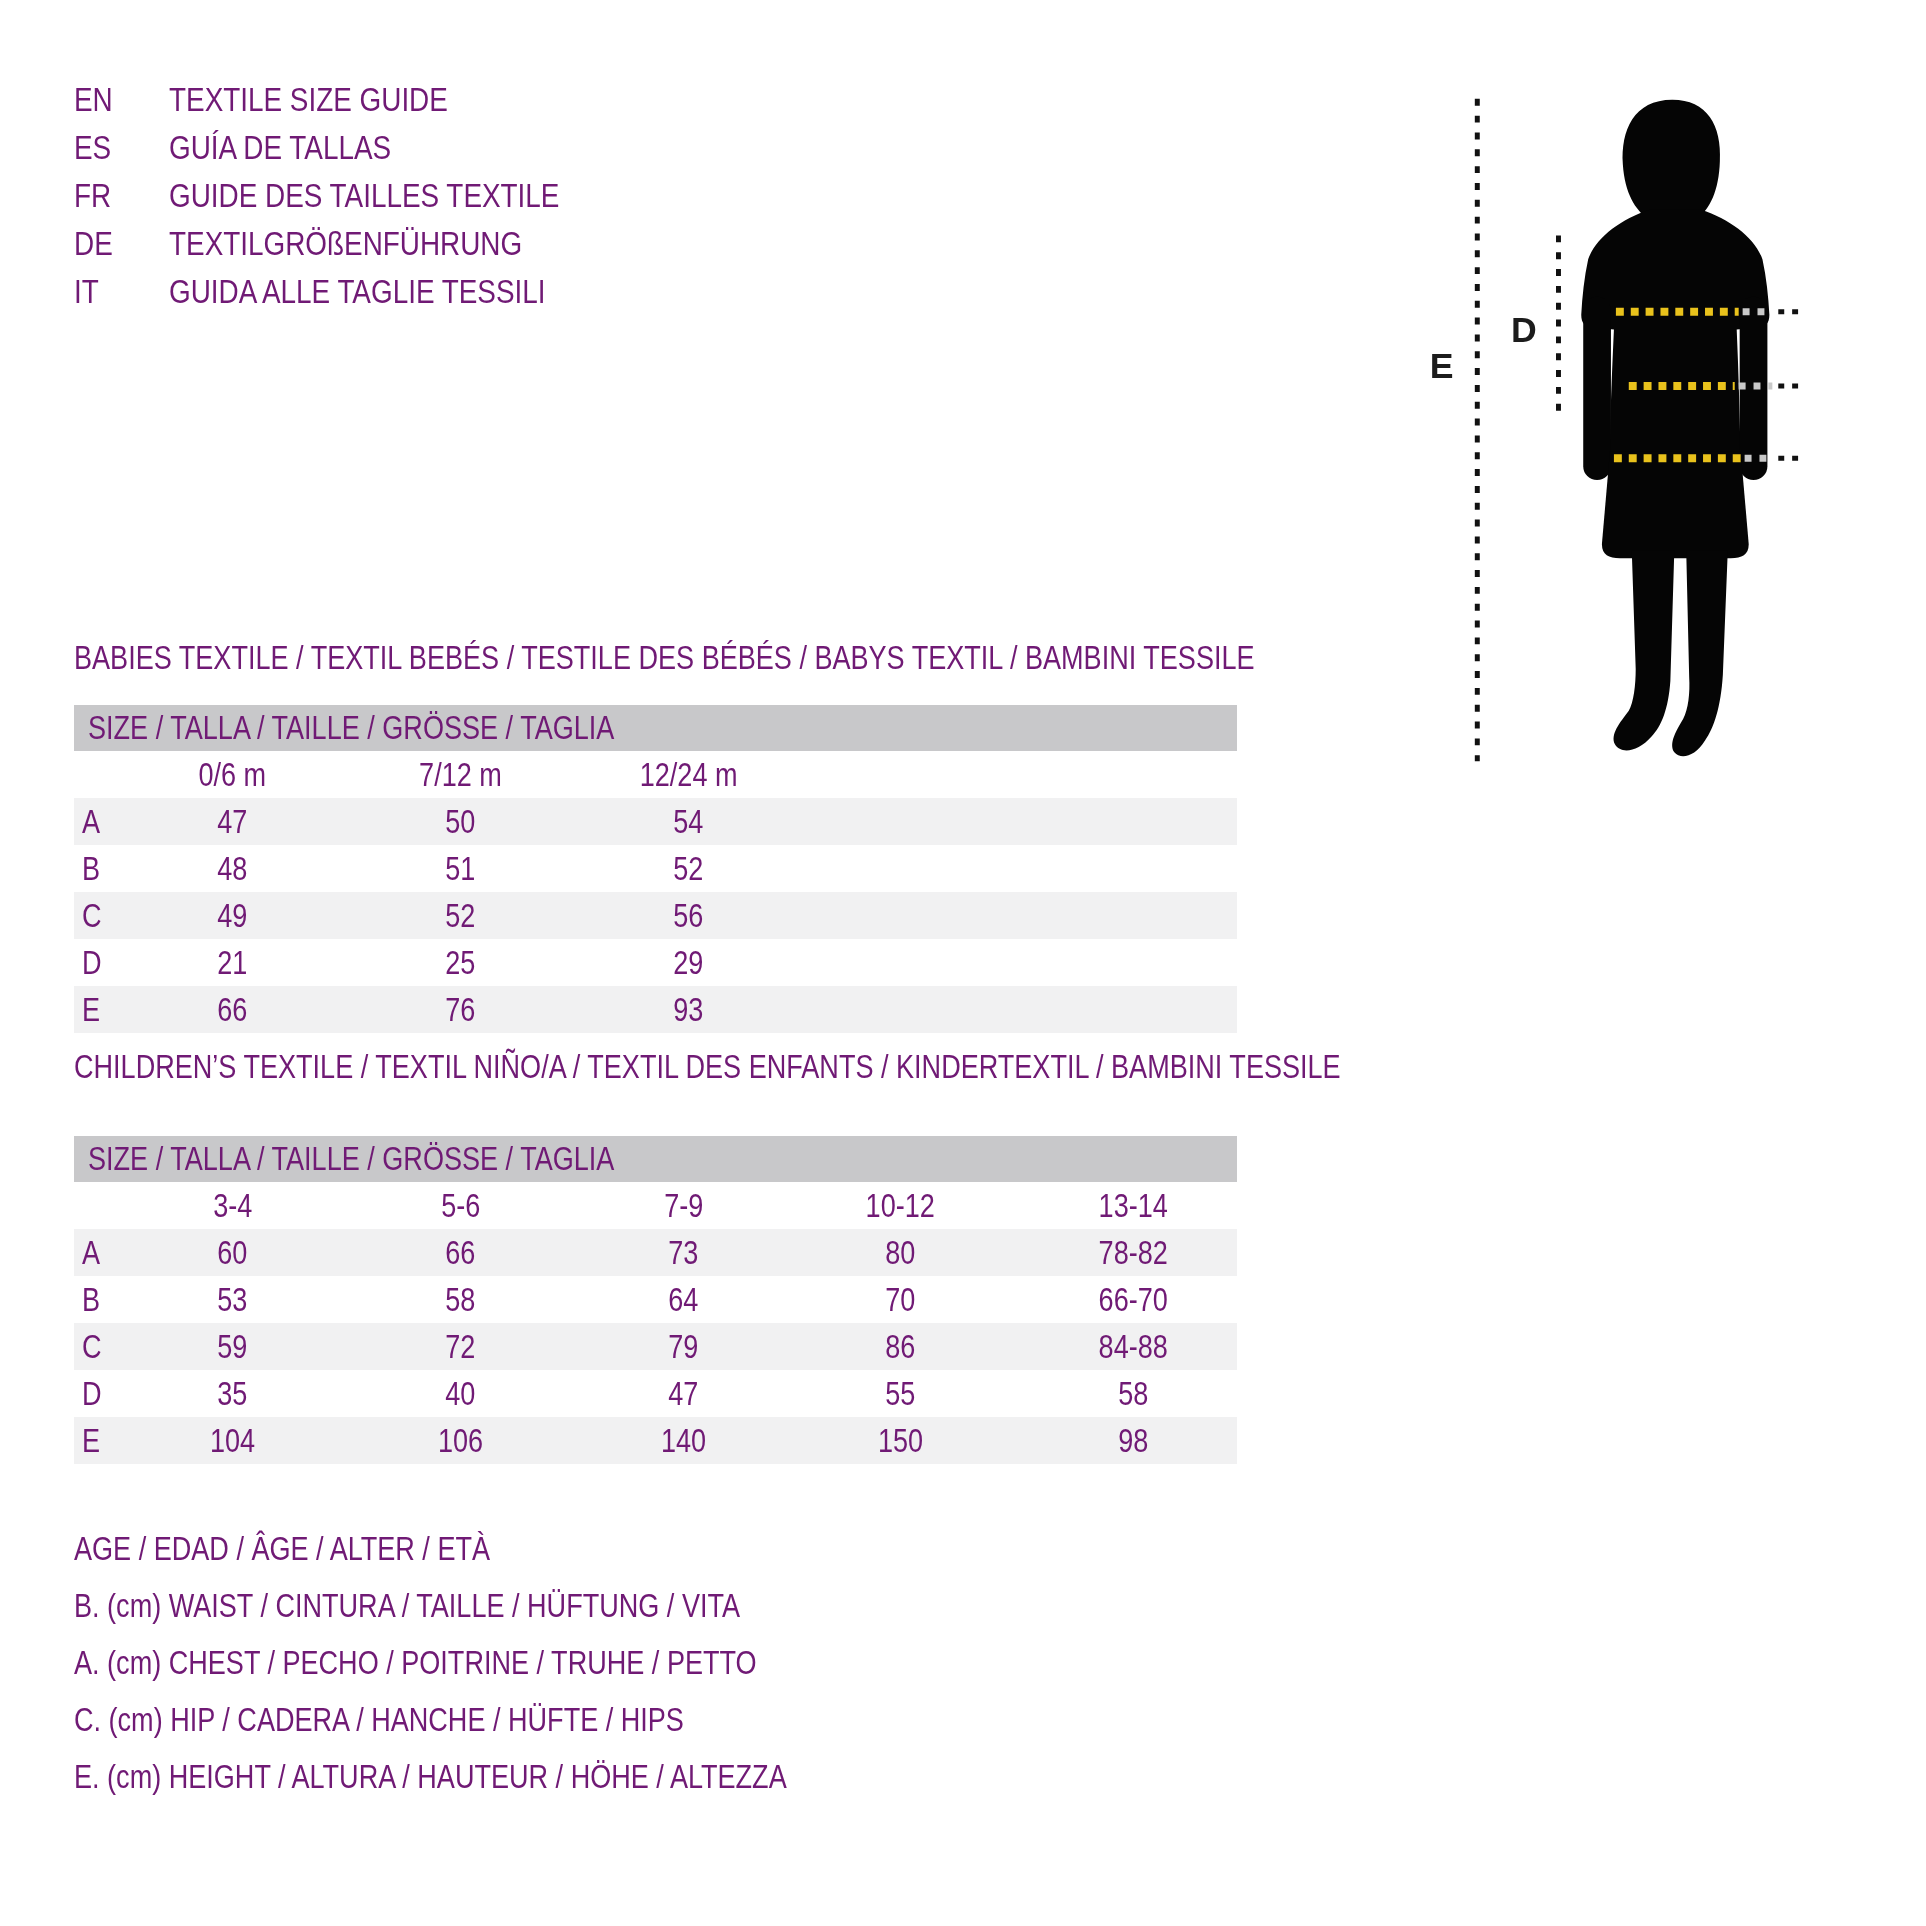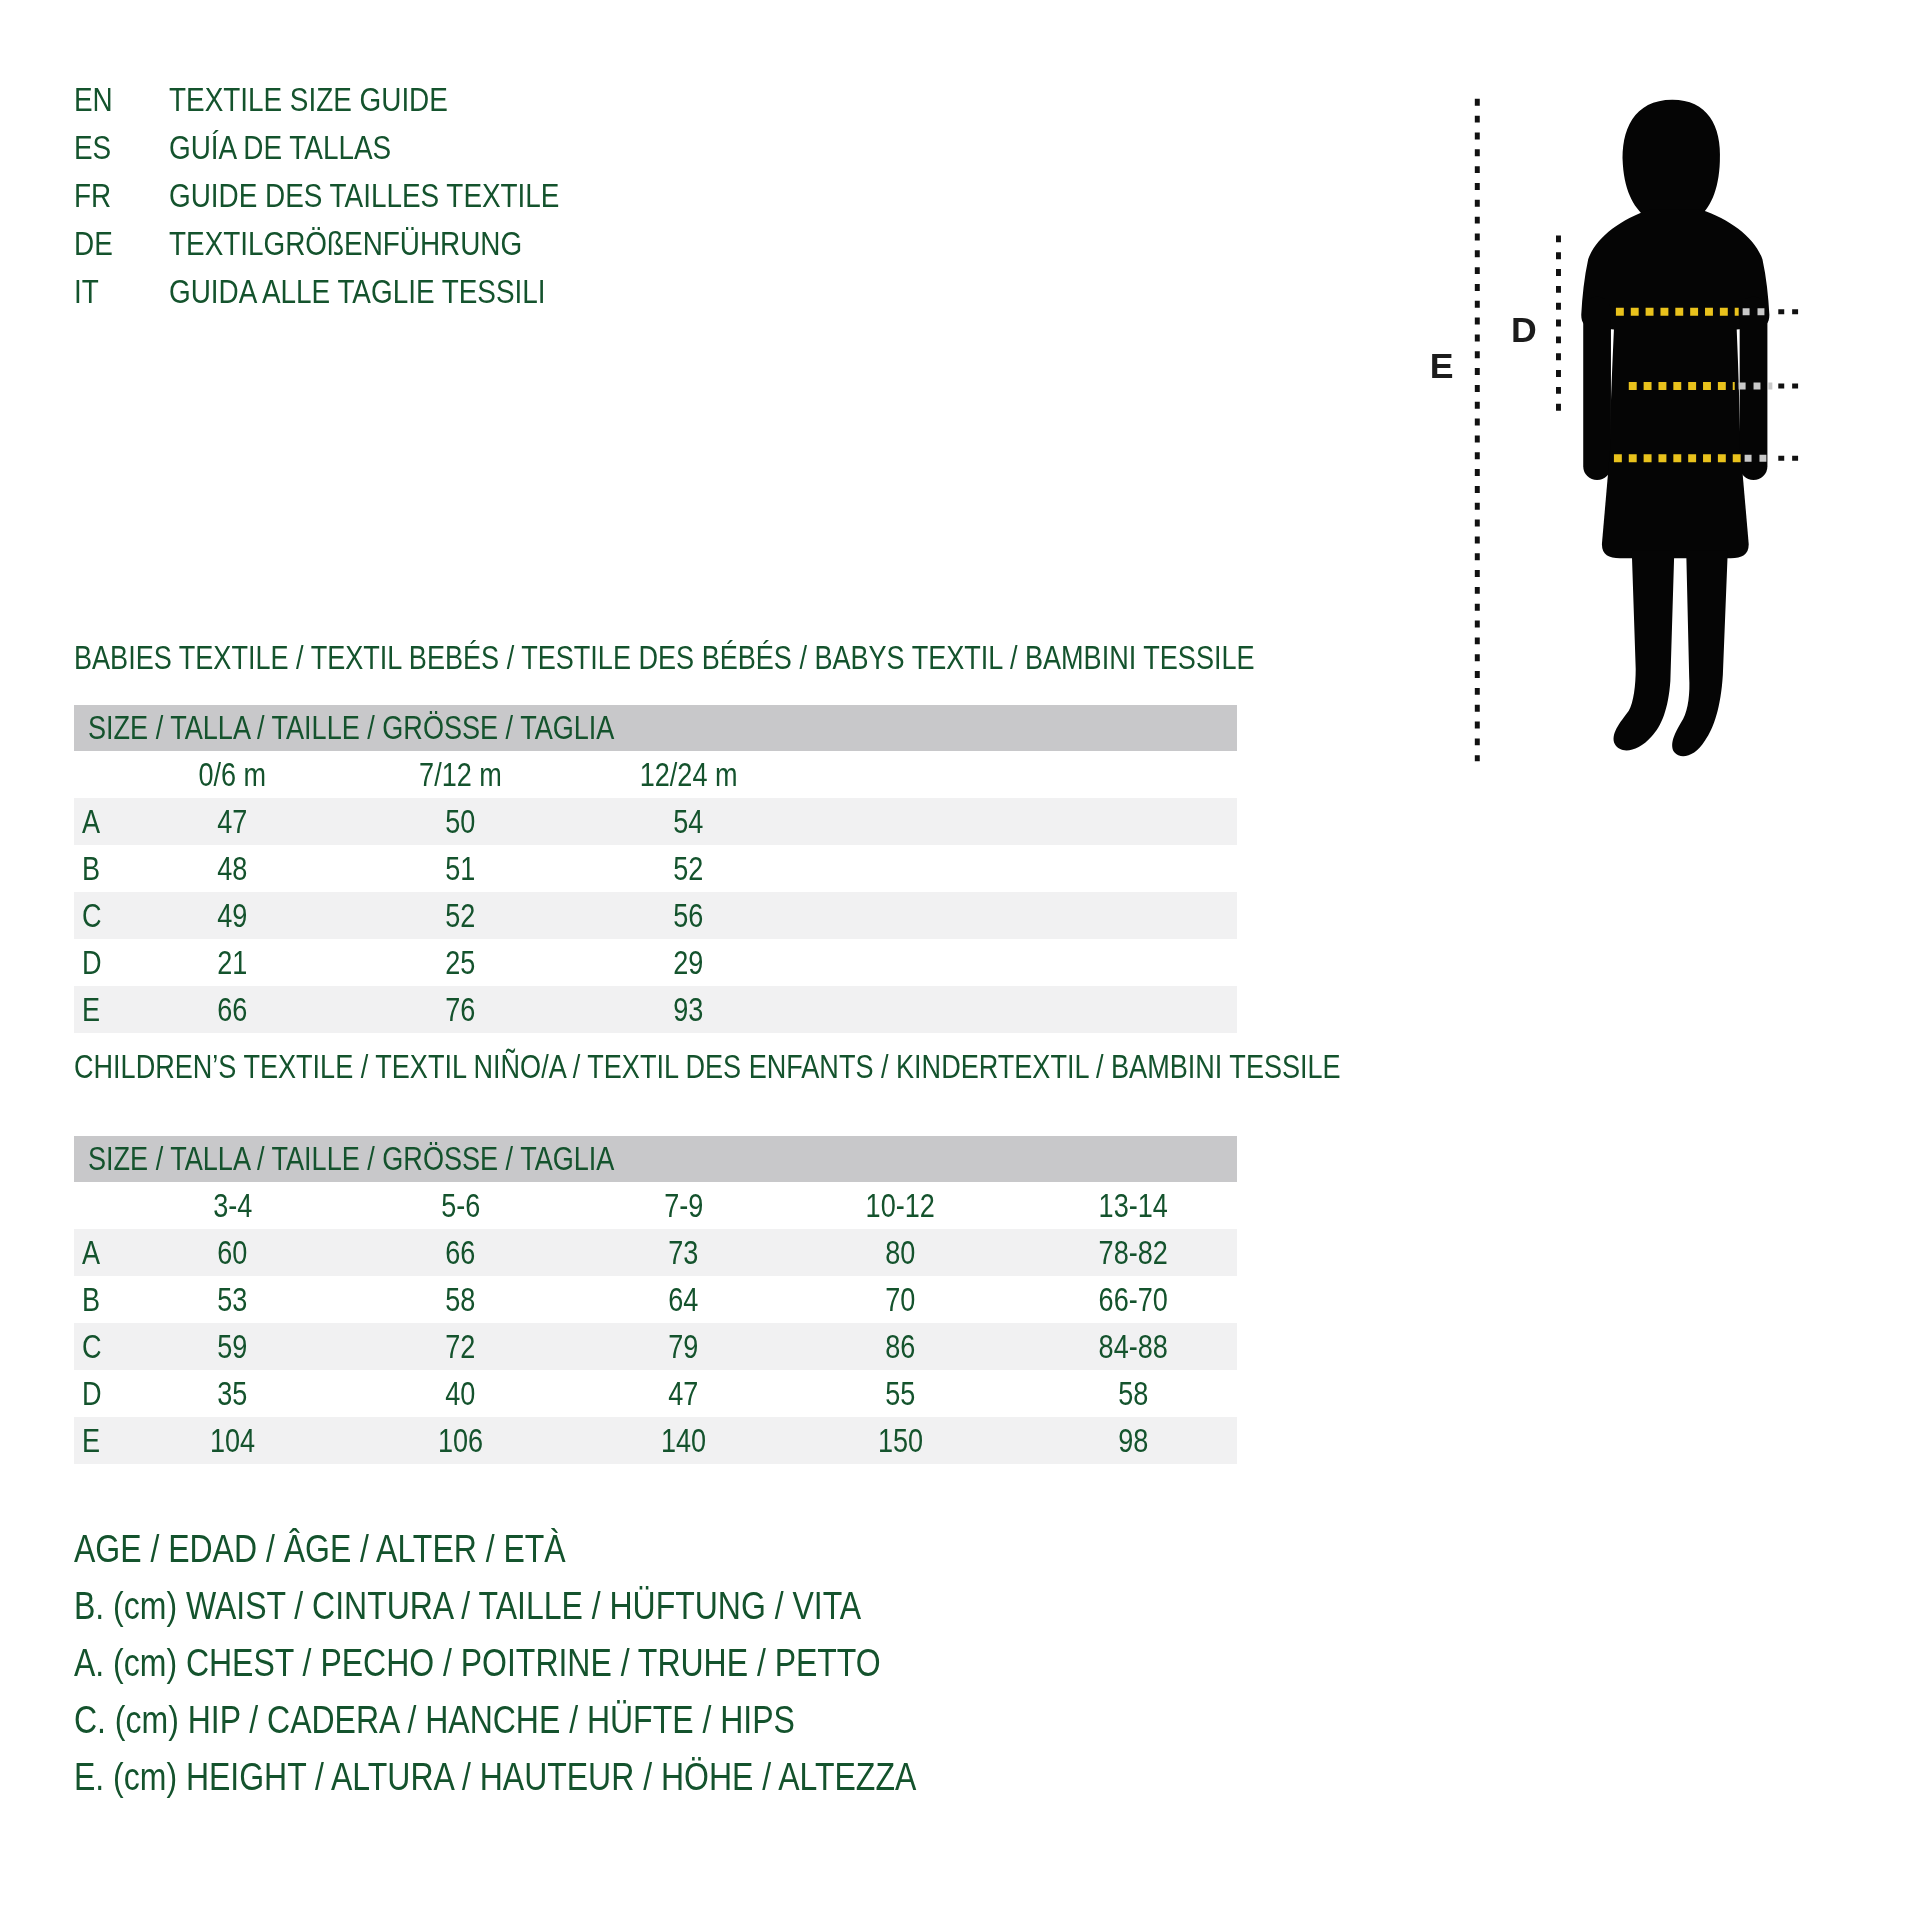--- a/index.html
+++ b/index.html
@@ -1,17 +1,17 @@
 <!DOCTYPE html>
 <html><head>
 <meta charset="utf-8">
 <style>
   html,body{margin:0;padding:0;background:#fff;}
   #page{position:relative;width:1806px;height:1927px;background:#ffffff;overflow:hidden;
-        font-family:"Liberation Sans",sans-serif;color:#14532d;}
+        font-family:"Liberation Sans",sans-serif;color:#701a75;}
   .cond{display:inline-block;transform:scaleX(0.82);transform-origin:0 50%;white-space:nowrap;}
   .condc{display:inline-block;transform:scaleX(0.82);transform-origin:50% 50%;white-space:nowrap;}
 
   
   #lang-block{position:absolute;left:74px;top:75px;}
   .lang-row{display:flex;height:48px;align-items:center;font-size:34px;}
   .lang-code{width:95px;flex:0 0 95px;}
   
   .section-heading{position:absolute;left:74px;font-size:33px;}
 
@@ -20,21 +20,21 @@
   .size-bar{height:46px;background:#c8c8ca;display:flex;align-items:center;padding-left:14px;box-sizing:border-box;}
   .trow{display:grid;height:47px;align-items:center;}
   .babies .trow{grid-template-columns:94px 129px 94px 139px 84px 149px 1fr;}
   .children .trow{grid-template-columns:94px 129px 96px 135px 89px 133px 84px 133px 99px 135px 1fr;}
   .trow.stripe{background:#f1f1f2;}
   .tcell{justify-self:center;text-align:center;}
   .tlbl{justify-self:start;padding-left:8px;}
 
   
   #legend{position:absolute;left:74px;top:1520px;}
-  .legend-line{height:57px;display:flex;align-items:center;font-size:39px;text-align:center;}
+  .legend-line{height:57px;display:flex;align-items:center;font-size:33px;text-align:center;}
 
   
   #figure-svg{position:absolute;left:1386px;top:79px;}
   .measure-label{font-family:"Liberation Sans",sans-serif;font-size:36px;font-weight:bold;fill:#1c1c1c;}
 </style>
 </head>
 <body>
 
 <div id="page">
 

